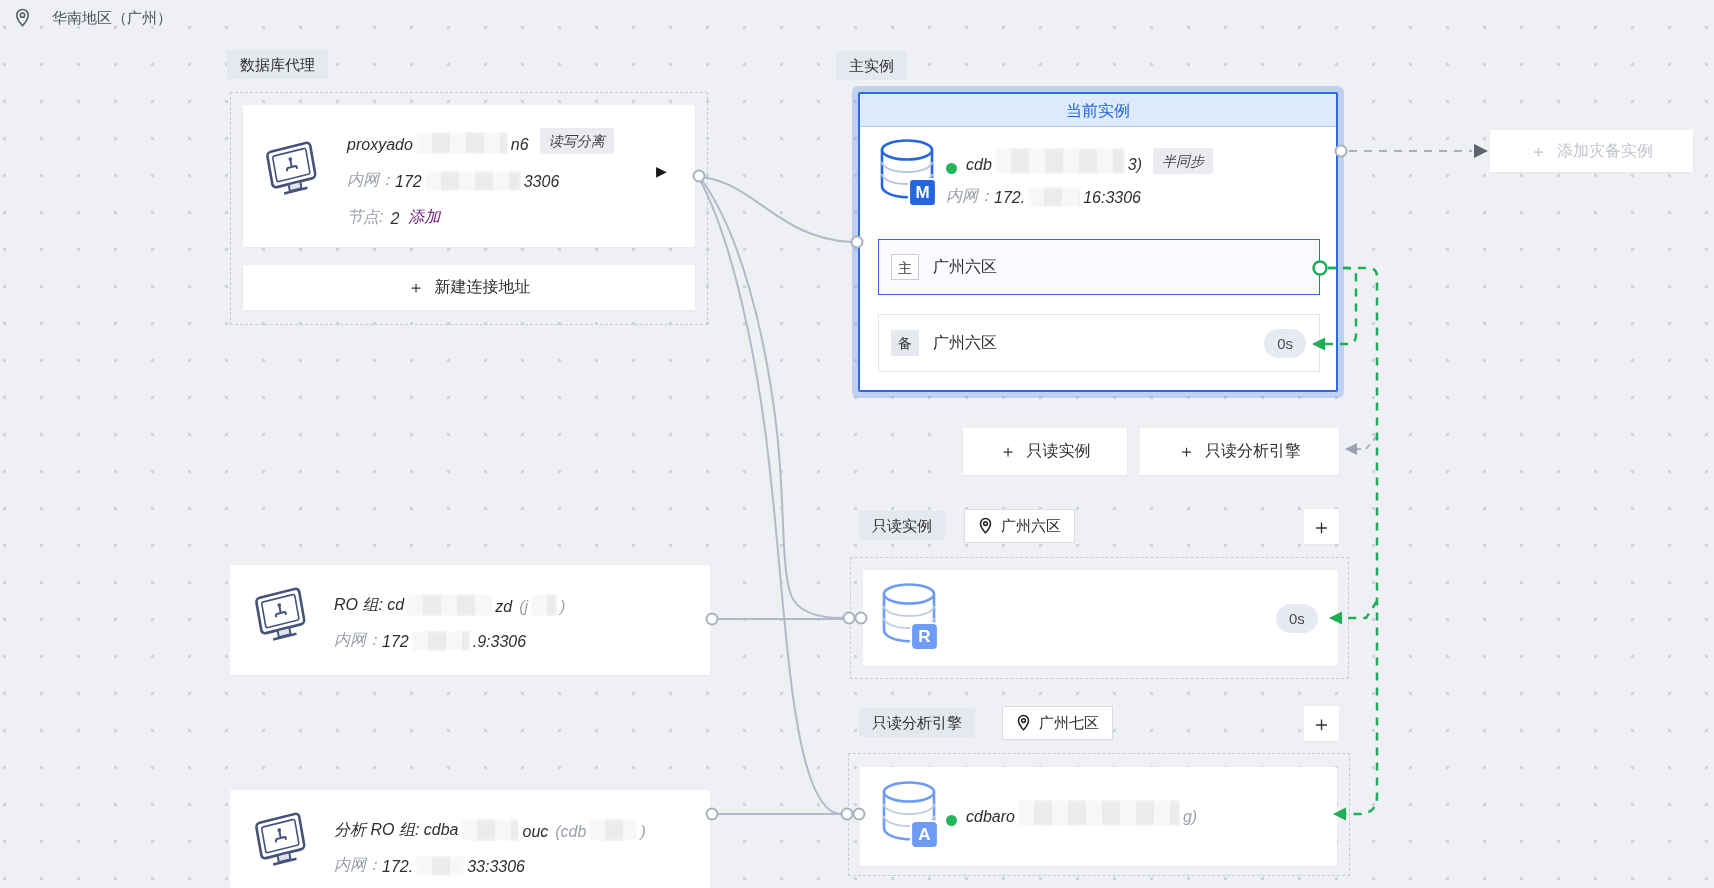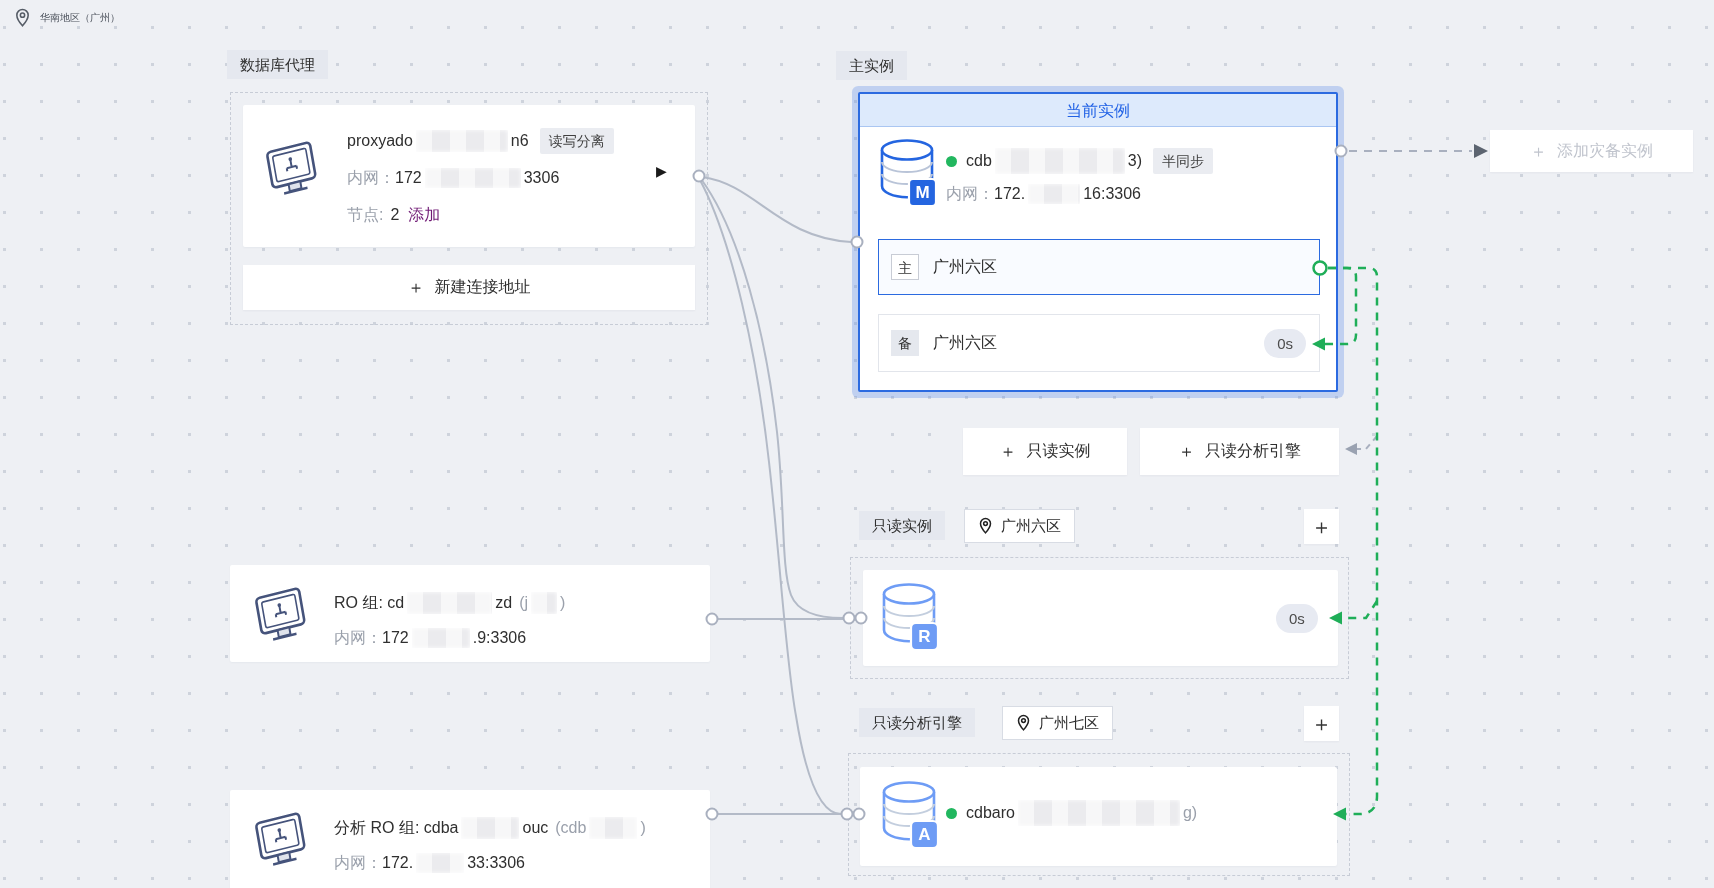--- a/index.html
+++ b/index.html
@@ -24,22 +24,22 @@
     height:29px; line-height:29px; padding:0 13px; z-index:3; white-space:nowrap; }
   .mini-chip { background:#eaecf1; color:#3f3f3f; font-size:14px; height:26px; line-height:26px;
     padding:0 9px; margin-left:11px; border-radius:2px; white-space:nowrap; flex:none; }
   .zone-chip { position:absolute; background:#fff; border:1px solid #d8dce4; height:34px;
     display:flex; align-items:center; gap:8px; padding:0 13px; font-size:15px; color:#2f2f2f; z-index:3; }
   .plus-btn { position:absolute; width:35px; height:35px; background:#fff; display:flex; align-items:center;
     justify-content:center; font-size:21px; color:#333; cursor:pointer; z-index:3; box-shadow:0 1px 2px rgba(30,40,70,.05); }
   .white-btn { position:absolute; background:#fff; display:flex; align-items:center; justify-content:center;
     gap:10px; font-size:16px; color:#2f2f2f; cursor:pointer; z-index:3; box-shadow:0 1px 2px rgba(30,40,70,.05); }
   .white-btn .plus-glyph { font-size:17px; }
-  .row-line { position:absolute; display:flex; align-items:center; height:26px; font-size:16px;
-    color:#2f2f2f; white-space:nowrap; z-index:3; }
+  .row-line { position:absolute; display:flex; align-items:flex-end; height:26px; font-size:16px;
+    color:#2f2f2f; white-space:nowrap; z-index:3;font-style:italic; }
   .gray-label { color:#9aa0ab; }
   .blur { display:inline-block; height:22px; border-radius:2px; margin:0 3px; vertical-align:-5px;
     background:repeating-linear-gradient(90deg,#f7f7f8 0 16px,#ebebee 16px 34px);
     box-shadow:inset 0 0 4px rgba(255,255,255,.95); }
   .blur.short { height:20px; }
   .status-dot { width:11px; height:11px; border-radius:50%; background:#22b75f; margin-right:9px; flex:none; }
   .link-blue { color:#701a75; cursor:pointer; }
   .pill { position:absolute; height:29px; line-height:29px; padding:0 13px; border-radius:15px;
     background:#e7eaf2; color:#4c4c4c; font-size:15px; z-index:4; }
   .zone-row { position:absolute; display:flex; align-items:center; background:#fff; z-index:3; }
@@ -55,21 +55,21 @@
 </head>
 <body>
 
 <div id="stage">
 
   <div class="abs" style="left:14px;top:8px;display:flex;align-items:center;gap:9px;z-index:3;">
     <svg class="icon-svg" width="17" height="20" viewBox="0 0 24 28">
       <path d="M12 2C7.6 2 4 5.6 4 10c0 6 8 15 8 15s8-9 8-15c0-4.4-3.6-8-8-8z" fill="none" stroke="#555c66" stroke-width="2.2"></path>
       <circle cx="12" cy="10" r="3" fill="none" stroke="#555c66" stroke-width="2.2"></circle>
     </svg>
-    <span style="font-size:10px;color:#4c525c;">华南地区（广州）</span>
+    <span style="font-size:15px;color:#4c525c;margin-left:12px;">华南地区（广州）</span>
   </div>
 
   <div class="section-tag" style="left:227px;top:50px;">数据库代理</div>
   <div class="dashed-box" style="left:230px;top:92px;width:478px;height:233px;"></div>
 
   <div class="card" style="left:243px;top:105px;width:452px;height:142px;">
     <svg class="icon-svg abs" style="left:20px;top:34px;" width="58" height="70" viewBox="0 0 58 70">
       <g transform="rotate(-10 29 30) skewY(-4)">
         <rect x="7" y="10" width="44" height="36" rx="4" fill="#fff" stroke="#45537b" stroke-width="2.6"></rect>
         <rect x="12" y="15" width="34" height="26" rx="2" fill="#fff" stroke="#45537b" stroke-width="1.6"></rect>
@@ -208,21 +208,21 @@
     <text x="46.5" y="62" font-size="17" font-weight="bold" fill="#fff" text-anchor="middle">A</text>
   </svg>
 
   <div class="row-line" style="left:946px;top:800px;">
     <span class="status-dot"></span>
     <span>cdbaro</span>
       <span class="blur" style="width:162px;height:26px;"></span>
       <span class="paren-gray">g)</span>
   </div>
 
-  <div class="card" style="left:230px;top:565px;width:480px;height:97px;">
+  <div class="card" style="left:230px;top:565px;width:480px;height:110px;">
     <svg class="icon-svg abs" style="left:22px;top:20px;" width="58" height="70" viewBox="0 0 58 70">
       <g transform="rotate(-10 29 30) skewY(-4)">
         <rect x="7" y="10" width="44" height="36" rx="4" fill="#fff" stroke="#45537b" stroke-width="2.6"></rect>
         <rect x="12" y="15" width="34" height="26" rx="2" fill="#fff" stroke="#45537b" stroke-width="1.6"></rect>
         <path d="M29 22 v8 M24 30 h10 M24 30 v3 M34 30 v3" stroke="#45537b" stroke-width="2" fill="none"></path>
         <circle cx="29" cy="22" r="1.8" fill="#45537b"></circle>
         <rect x="23" y="46" width="12" height="7" fill="#dfe3ec" stroke="#45537b" stroke-width="2"></rect>
         <path d="M17 54 h24" stroke="#45537b" stroke-width="2.4"></path>
       </g>
     </svg>

